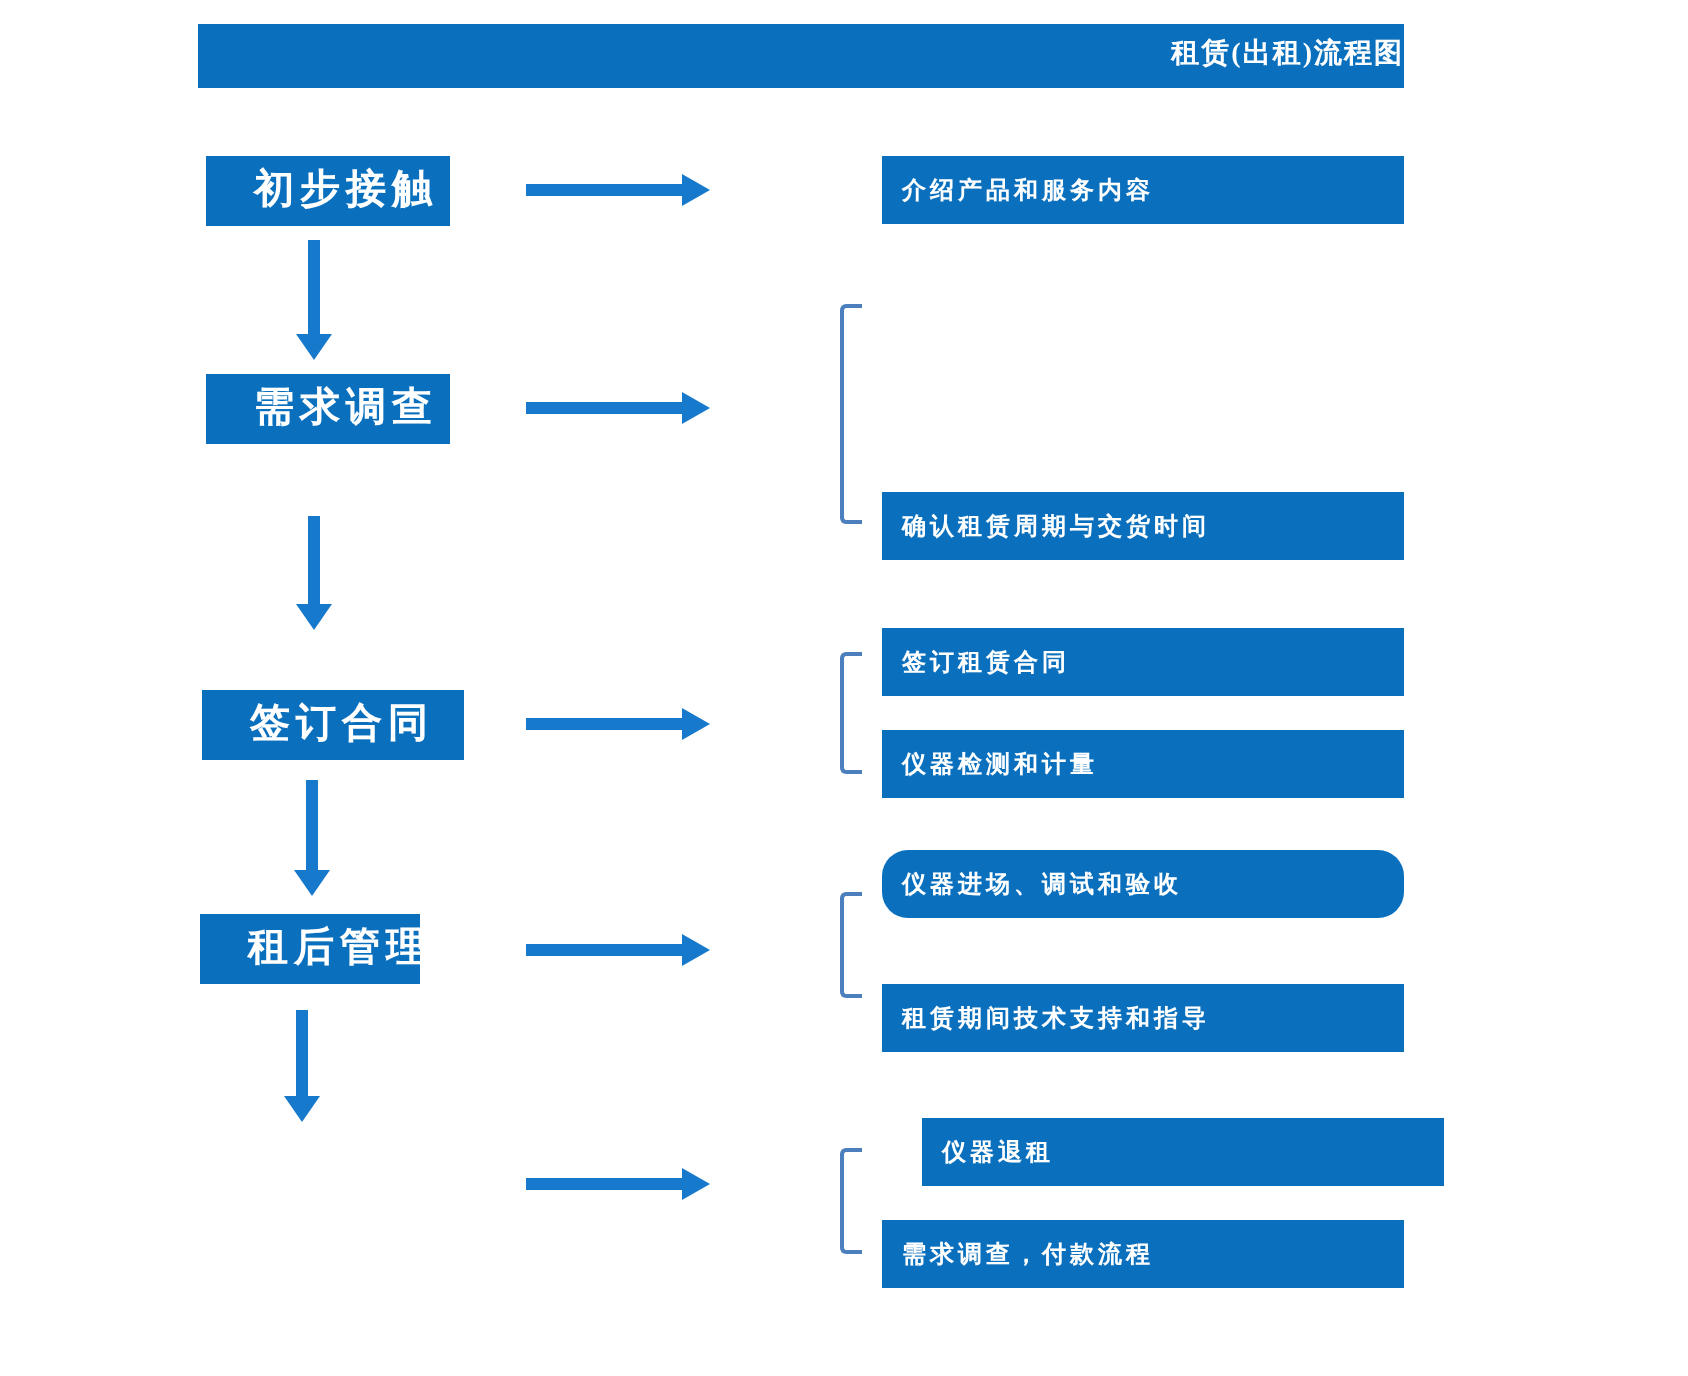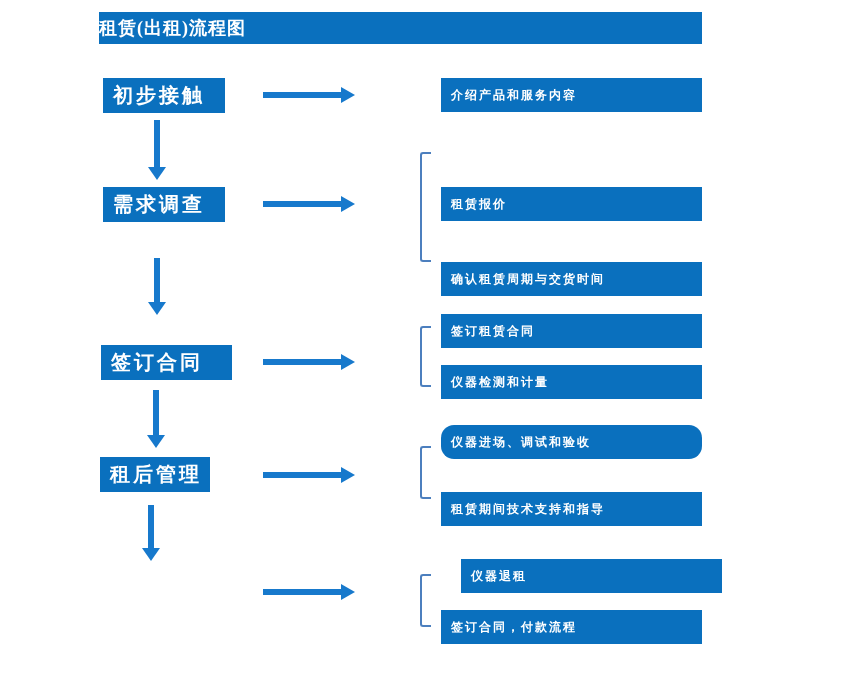--- a/index.html
+++ b/index.html
@@ -8,24 +8,24 @@
     background:var(--background,#fff); overflow:hidden;
     font-family:"Liberation Serif","DejaVu Serif",serif;
   }
   .box {
     position:absolute; box-sizing:border-box;
     background:var(--primary,#0A70BE); color:var(--text,#fff);
     font-weight:bold; white-space:nowrap; overflow:hidden;
   }
   .title-bar {
     left:99px; top:12px; width:603px; height:32px;
-    line-height:32px; text-align:left; font-size:18px; letter-spacing:1px;
+    line-height:32px; text-align:right; font-size:14px; letter-spacing:1px;
   }
   .stage {
-    height:35px; line-height:35px; padding-left:10px;
+    height:35px; line-height:35px; padding-left:24px;
     font-size:20px; letter-spacing:3px;
   }
   .output {
     left:441px; width:261px; height:34px; line-height:34px;
     padding-left:10px; font-size:12px; letter-spacing:2px;
   }
   .harrow { position:absolute; left:263px; width:92px; height:16px; }
   .harrow .shaft { position:absolute; left:0; top:5px; width:79px; height:6px; background:var(--arrow,#1779CC); }
   .harrow .head {
     position:absolute; right:0; top:0; width:0; height:0;
@@ -51,28 +51,27 @@
 <div id="canvas">
 
   <div class="box title-bar">租赁(出租)流程图</div>
 
   <div class="box stage" style="left:103px; top:78px;  width:122px;">初步接触</div>
   <div class="box stage" style="left:103px; top:187px; width:122px;">需求调查</div>
   <div class="box stage" style="left:101px; top:345px; width:131px;">签订合同</div>
   <div class="box stage" style="left:100px; top:457px; width:110px;">租后管理</div>
 
   <div class="box output" style="top:78px;">介绍产品和服务内容</div>
-  <div class="box output" style="top:187px;">租赁报价</div>
-  <div class="box output" style="top:262px;">确认租赁周期与交货时间</div>
+  <div class="box output" style="top:246px;">确认租赁周期与交货时间</div>
   <div class="box output" style="top:314px;">签订租赁合同</div>
   <div class="box output" style="top:365px;">仪器检测和计量</div>
   <div class="box output" style="top:425px;border-radius:13px;">仪器进场、调试和验收</div>
   <div class="box output" style="top:492px;">租赁期间技术支持和指导</div>
   <div class="box output" style="top:559px;margin-left:20px;">仪器退租</div>
-  <div class="box output" style="top:610px;">签订合同，付款流程</div>
+  <div class="box output" style="top:610px;">需求调查，付款流程</div>
 
   <div class="harrow" style="top:87px;">
       <div class="shaft"></div>
       <div class="head"></div>
     </div>
   <div class="harrow" style="top:196px;">
       <div class="shaft"></div>
       <div class="head"></div>
     </div>
   <div class="harrow" style="top:354px;">

